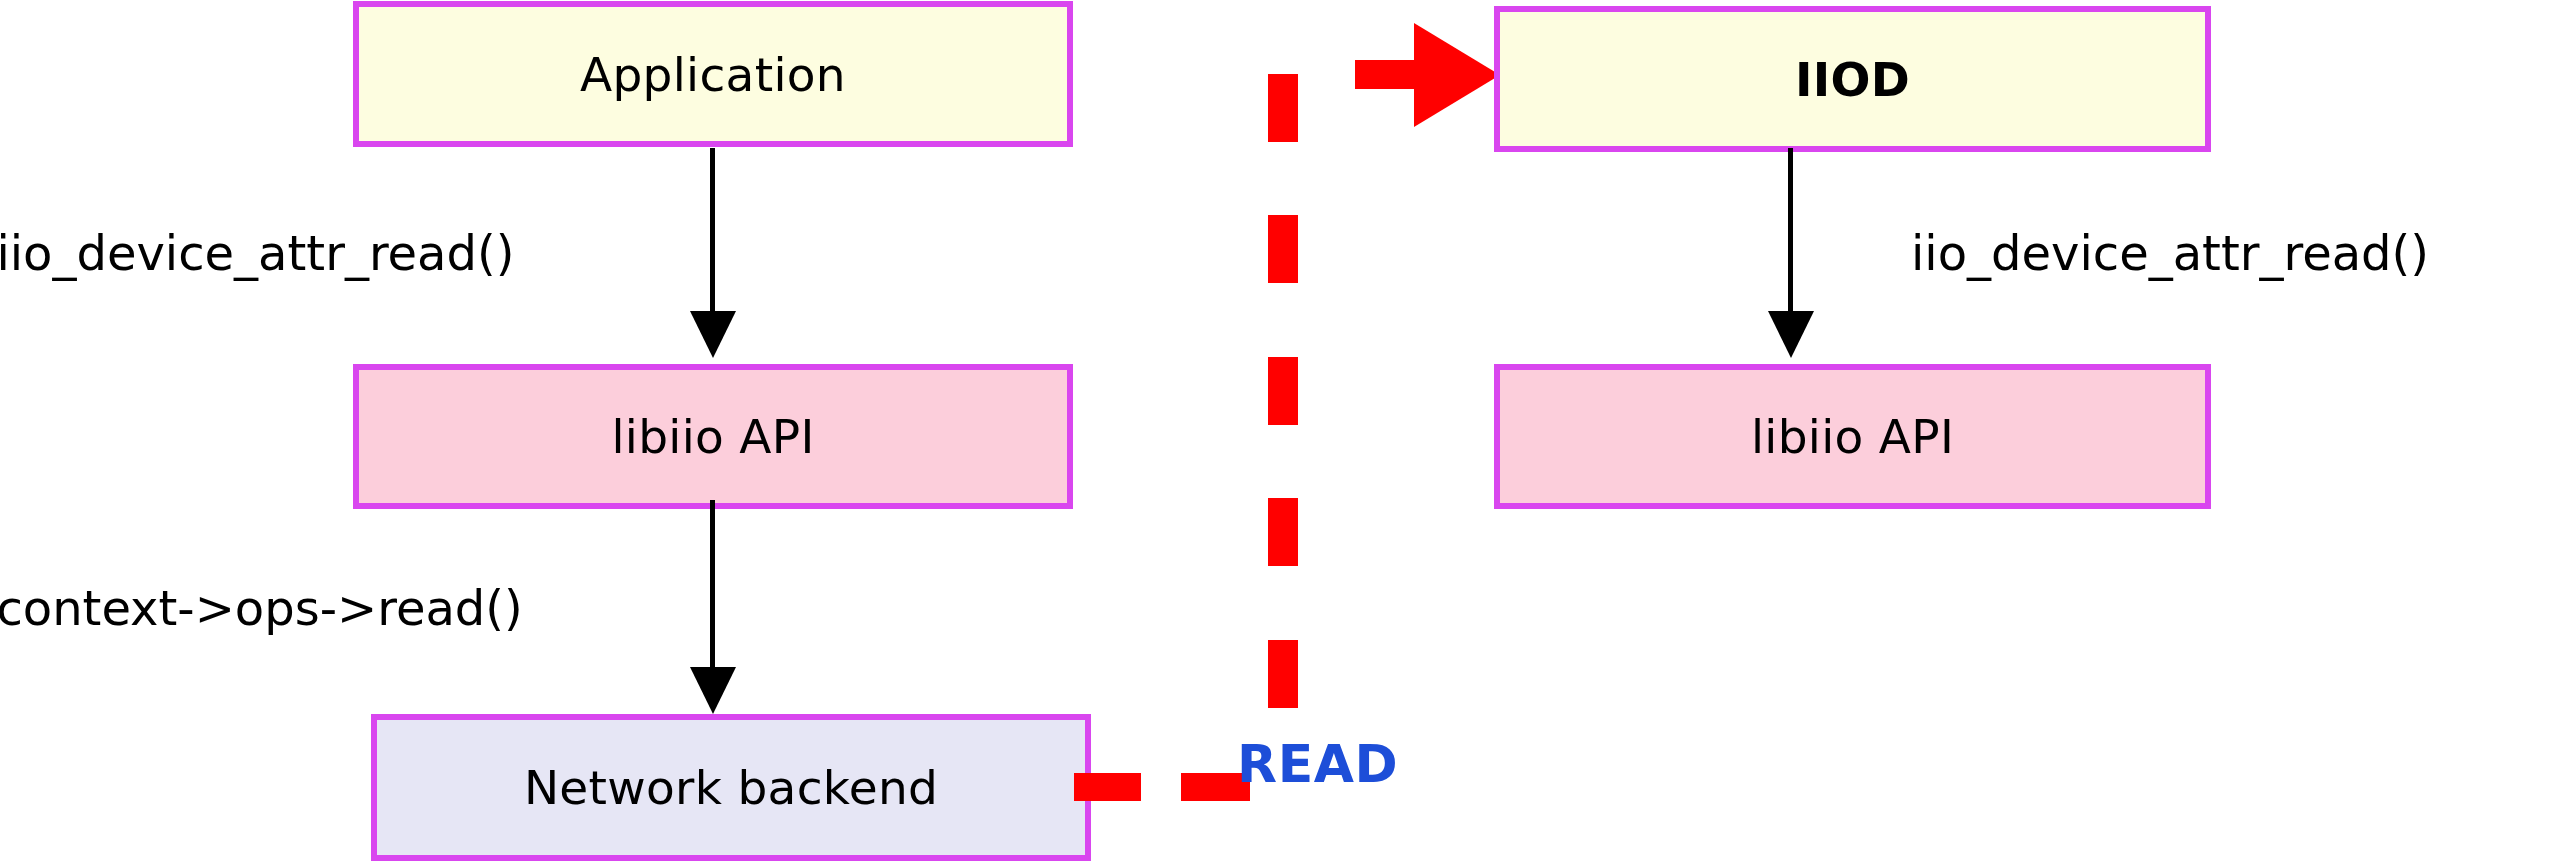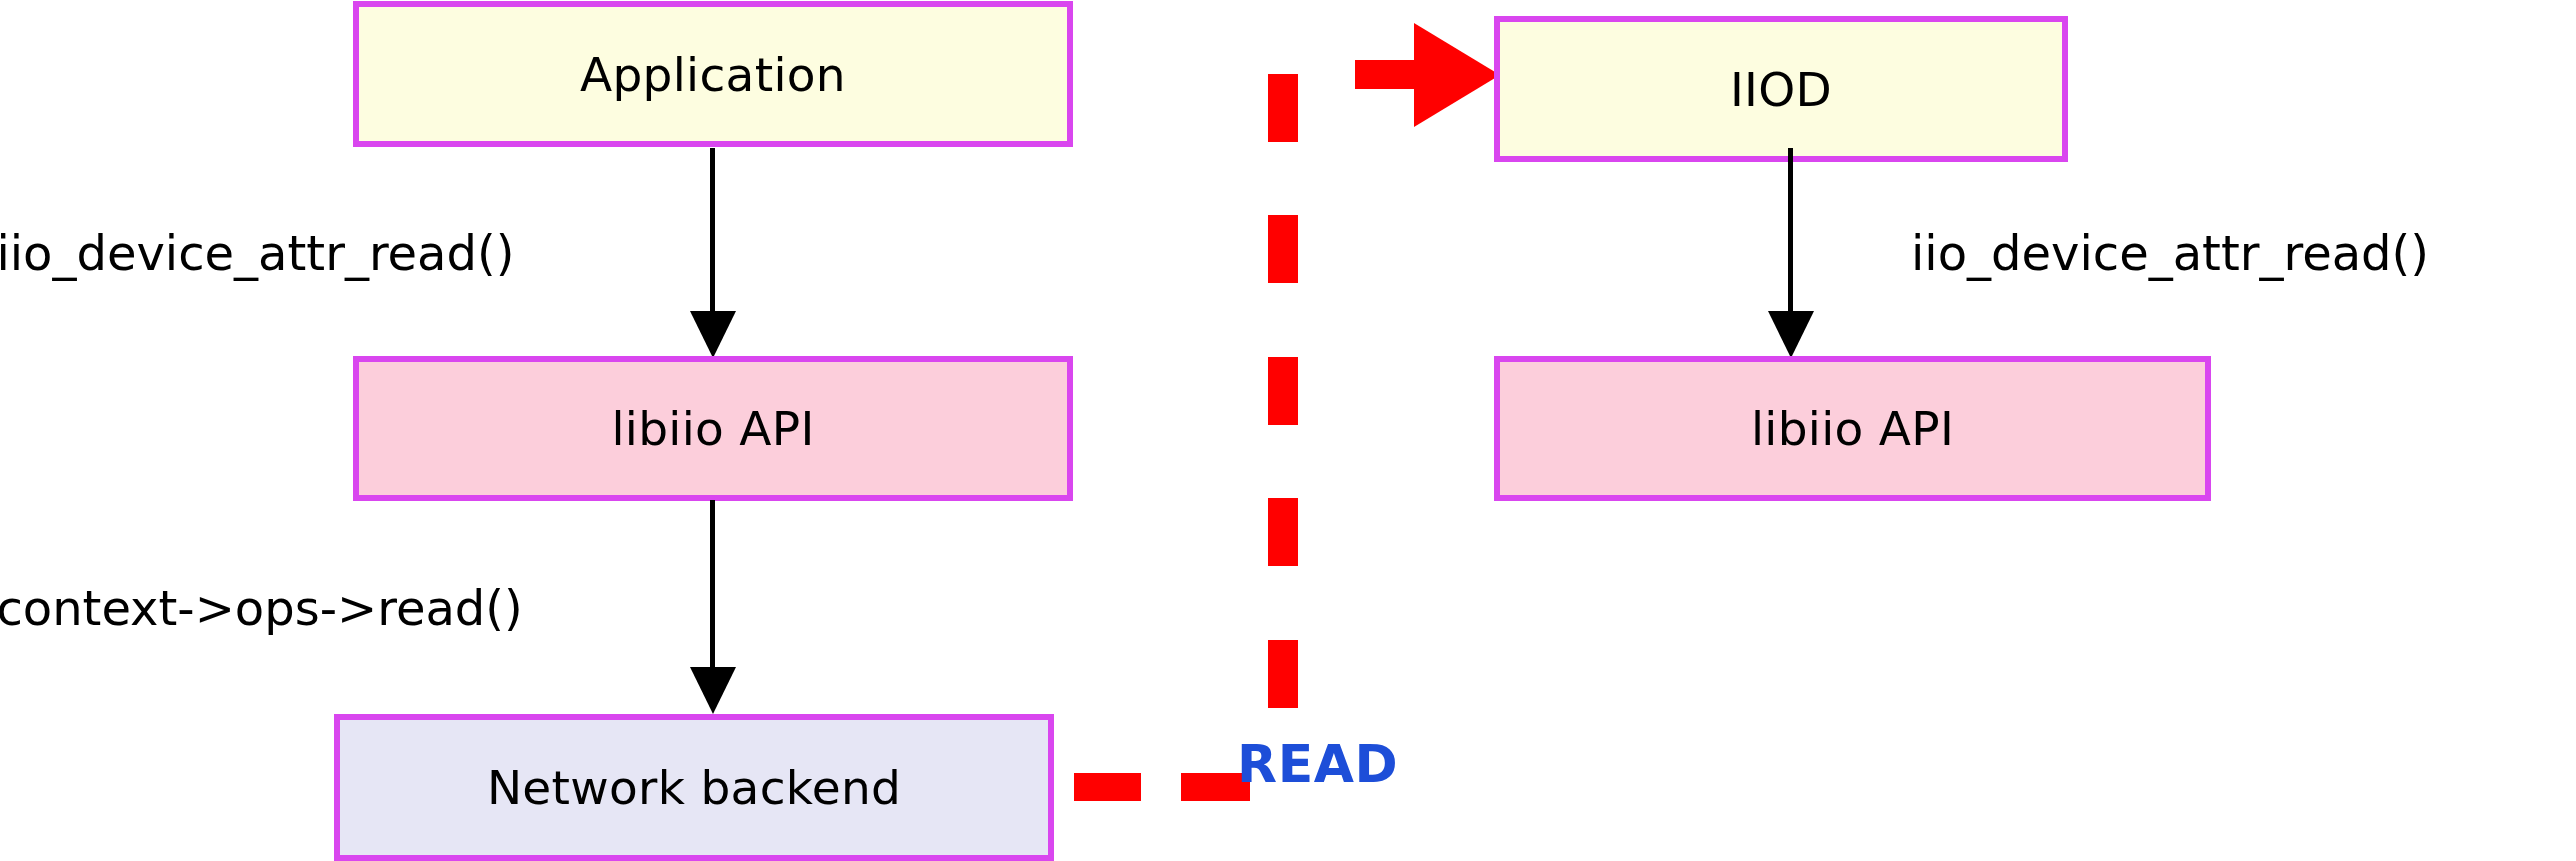--- a/index.html
+++ b/index.html
@@ -24,27 +24,27 @@
     display: flex;
     align-items: center;
     justify-content: center;
     color: #000000;
     font-size: 47px;
     line-height: 1;
     letter-spacing: 0.3px;
     white-space: nowrap;
   }
   .node-app   { background: #FDFDE0; }
-  .node-api   { background: #FCCEDB; }
+  .node-api   { background: #FCCEDB; margin-top: 8px; }
   .node-net   { background: #E6E6F5; }
 
   #box-application { left: 353px;  top: 1.2px;    width: 720px; height: 146px; }
   #box-libiio-left { left: 353px;  top: 356px;  width: 720px; height: 145px; }
-  #box-network     { left: 334px;  top: 714px; width: 720px; height: 147px; }
-  #box-iiod        { left: 1494px; top: 16px;    width: 574px; height: 146px; }
+  #box-network     { left: 371px;  top: 714px; width: 720px; height: 147px; }
+  #box-iiod        { left: 1494px; top: 6px;    width: 717px; height: 146px; font-weight: bold; }
   #box-libiio-right{ left: 1494px; top: 356px;  width: 717px; height: 145px; }
 
   
   .connector {
     position: absolute;
     pointer-events: none;
   }
   .conn-line {
     position: absolute;
     background: #000000;

